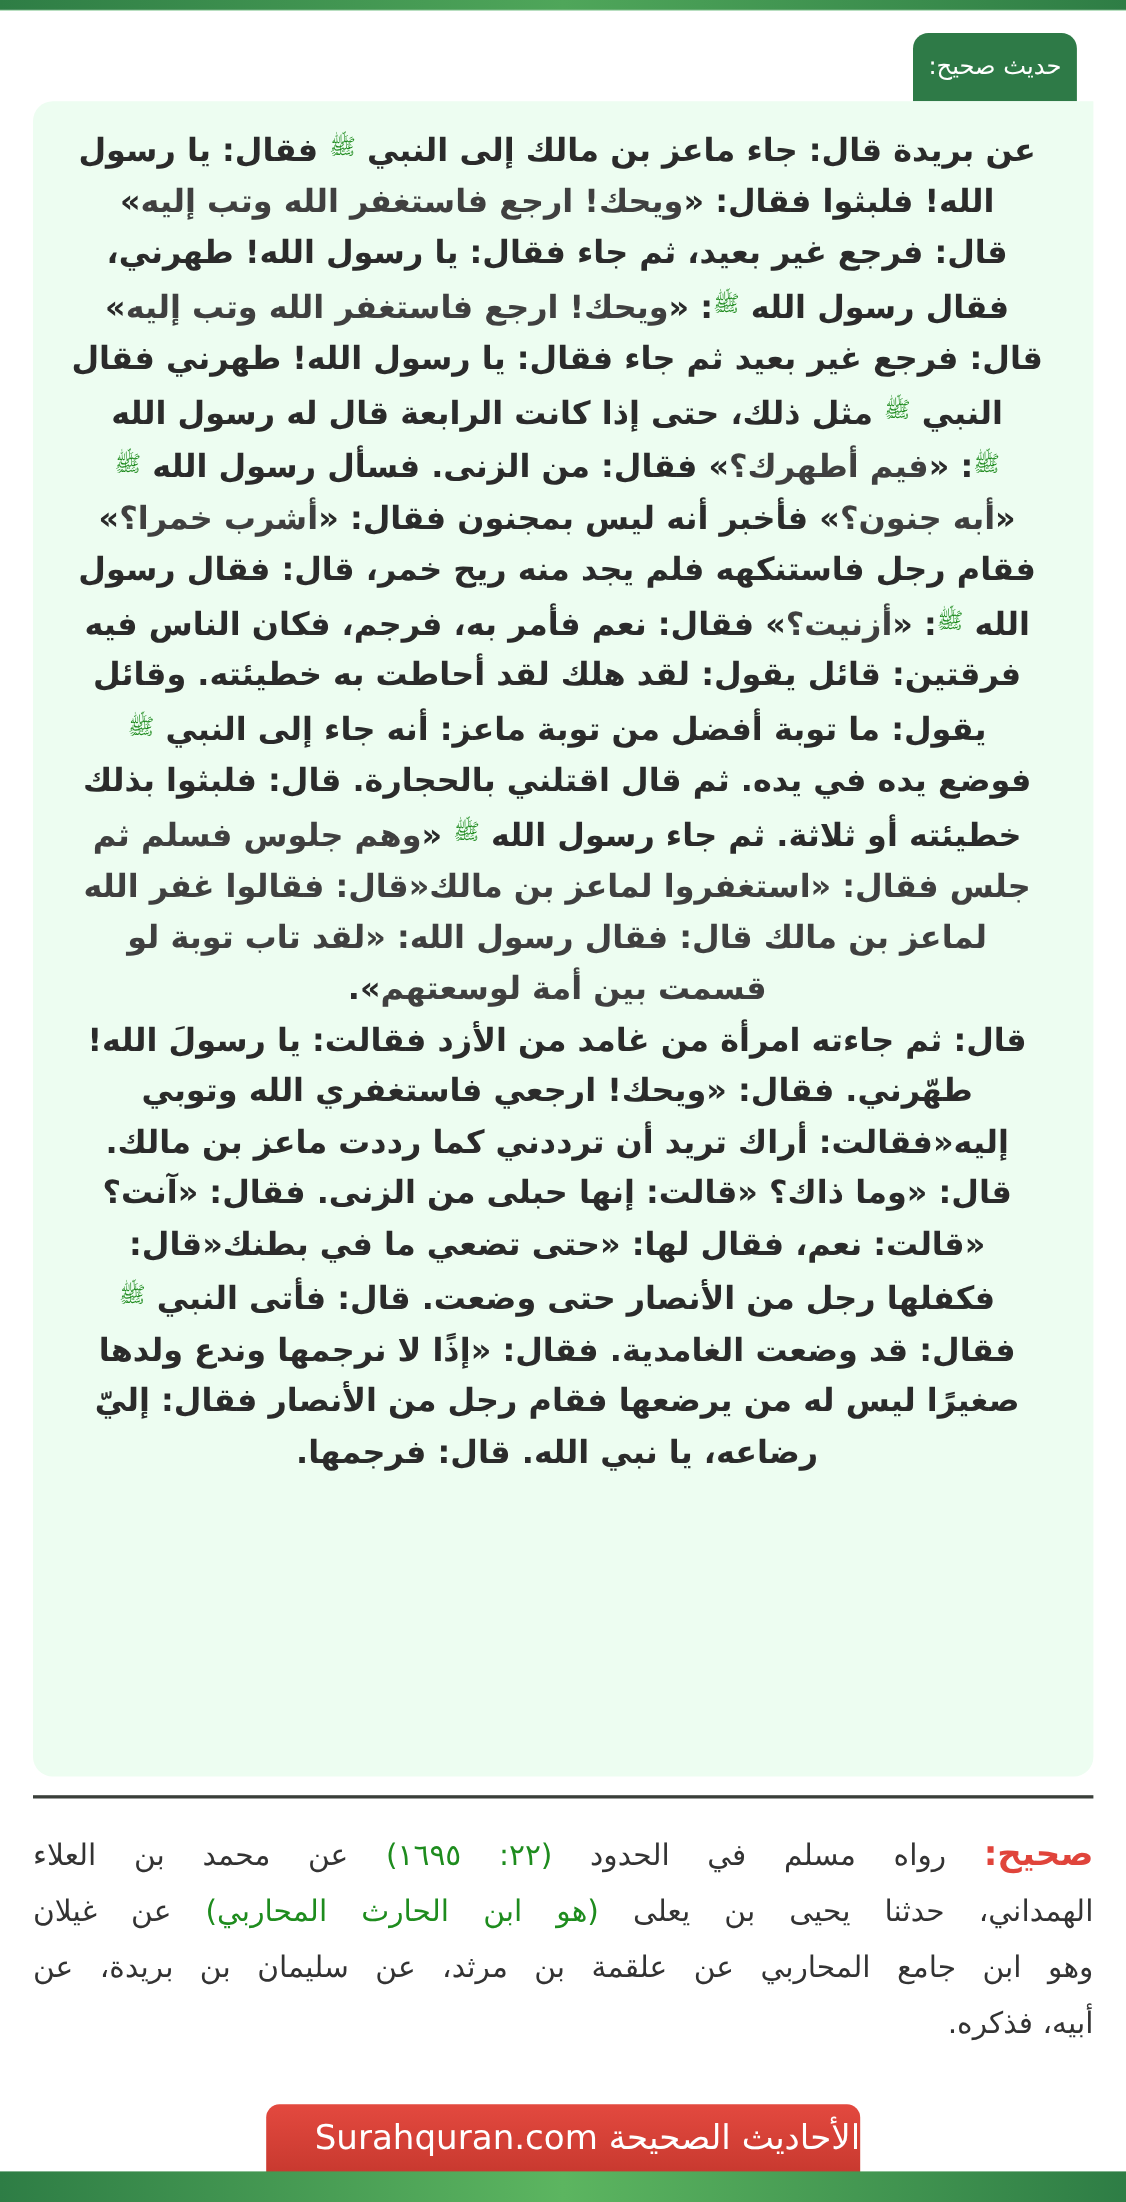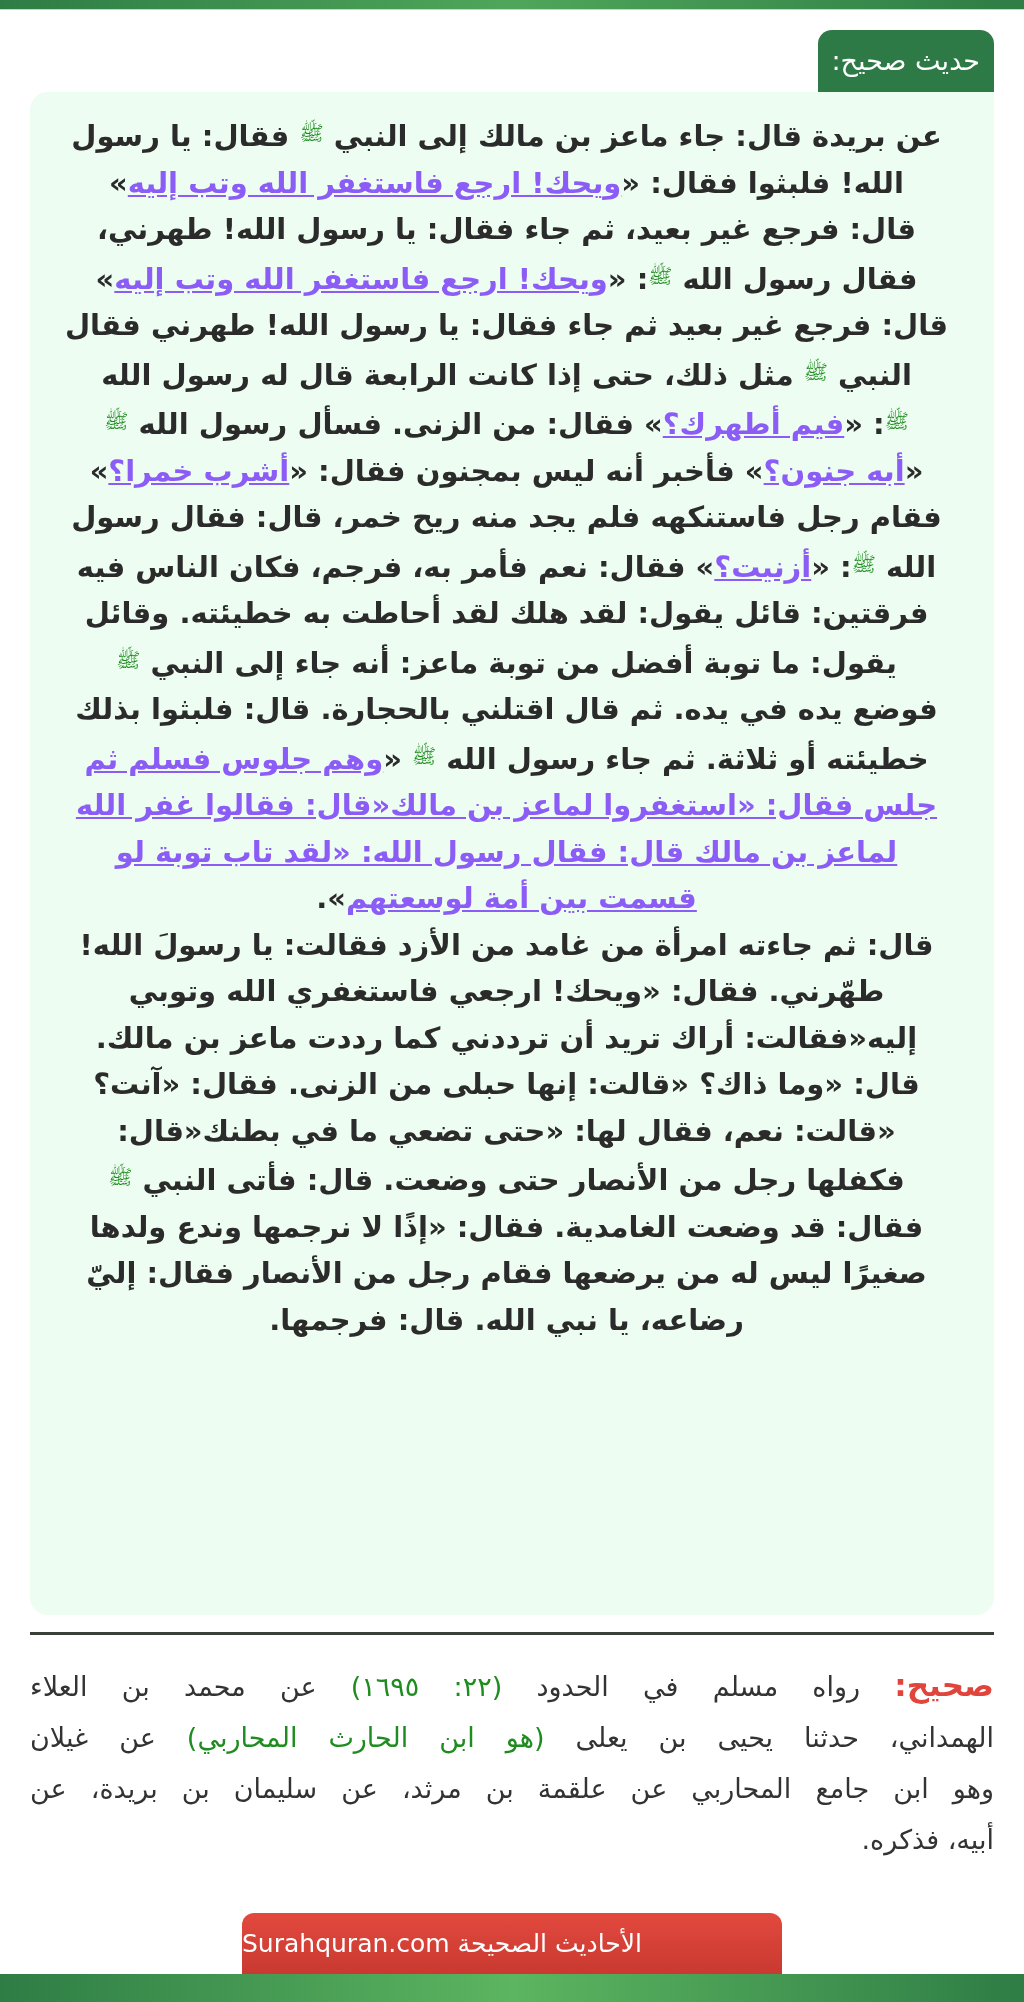--- a/index.html
+++ b/index.html
@@ -6,58 +6,58 @@
     body {
       width: 1024px; height: 2002px; position: relative; overflow: hidden;
       font-family: "DejaVu Sans", sans-serif;
     }
     .top-bar {
       position: absolute; left: 0; top: 0; width: 1024px; height: 9px;
       background: linear-gradient(90deg, #2e7d45 0%, #4fa65a 50%, #2e7d45 100%);
       border-bottom: 1px solid #b8dfc0;
     }
     .badge {
-      position: absolute; right: 30px; top: 30px;
+      position: absolute; right: 45px; top: 30px;
       height: 62px; padding: 0 14px;
       background: #2e7a47; color: #ffffff;
       border-radius: 14px 14px 0 0;
-      font-size: 27px; line-height: 62px;
+      font-size: 22px; line-height: 62px;
       direction: rtl;
     }
     .hadith-box {
       position: absolute; left: 30px; top: 92px; width: 964px; height: 1523px;
       background: #edfdf1; border-radius: 18px 0 18px 18px;
       box-sizing: border-box; padding: 18px 31px 0 20px;
     }
     .hadith-text {
       direction: rtl; text-align: center;
       font-size: 29px; font-weight: bold; line-height: 46.5px;
       color: #2b2b2b;
     }
     .hadith-text .line { display: block; white-space: nowrap; }
-    .blue { color: #8b5cf6; text-decoration: underline; }
+    .blue { color: #404040; }
     .saw { color: #1d8a1d; font-size: 20px; font-weight: normal; vertical-align: 6px; }
     .divider {
       position: absolute; left: 30px; top: 1632px; width: 964px; height: 3px;
       background: #3a3f3a;
     }
     .source {
       position: absolute; left: 30px; top: 1660px; width: 964px;
       direction: rtl; text-align: justify; text-align-last: right;
       font-size: 27px; line-height: 51px; color: #333333;
     }
     .source .line { display: block; white-space: nowrap; text-align: justify; text-align-last: justify; }
     .source .line.last { text-align-last: right; }
     .grade { color: #e0443b; font-weight: bold; font-size: 31px; }
     .green { color: #1e8c1e; margin-top: 46px; }
     .site-button {
       position: absolute; left: 242px; top: 1913px; width: 540px; height: 62px;
       background: linear-gradient(180deg, #e3493f 0%, #c8392f 100%);
       border-radius: 12px 12px 0 0;
-      color: #ffffff; font-size: 25px; line-height: 62px; text-align: left;
+      color: #ffffff; font-size: 31px; line-height: 62px; text-align: right;
       direction: rtl;
     }
     .bottom-bar {
       position: absolute; left: 0; top: 1974px; width: 1024px; height: 28px;
       background: linear-gradient(90deg, #2e7d45 0%, #5cb560 50%, #2e7d45 100%);
     }
   </style>
 </head>
 <body>
 

